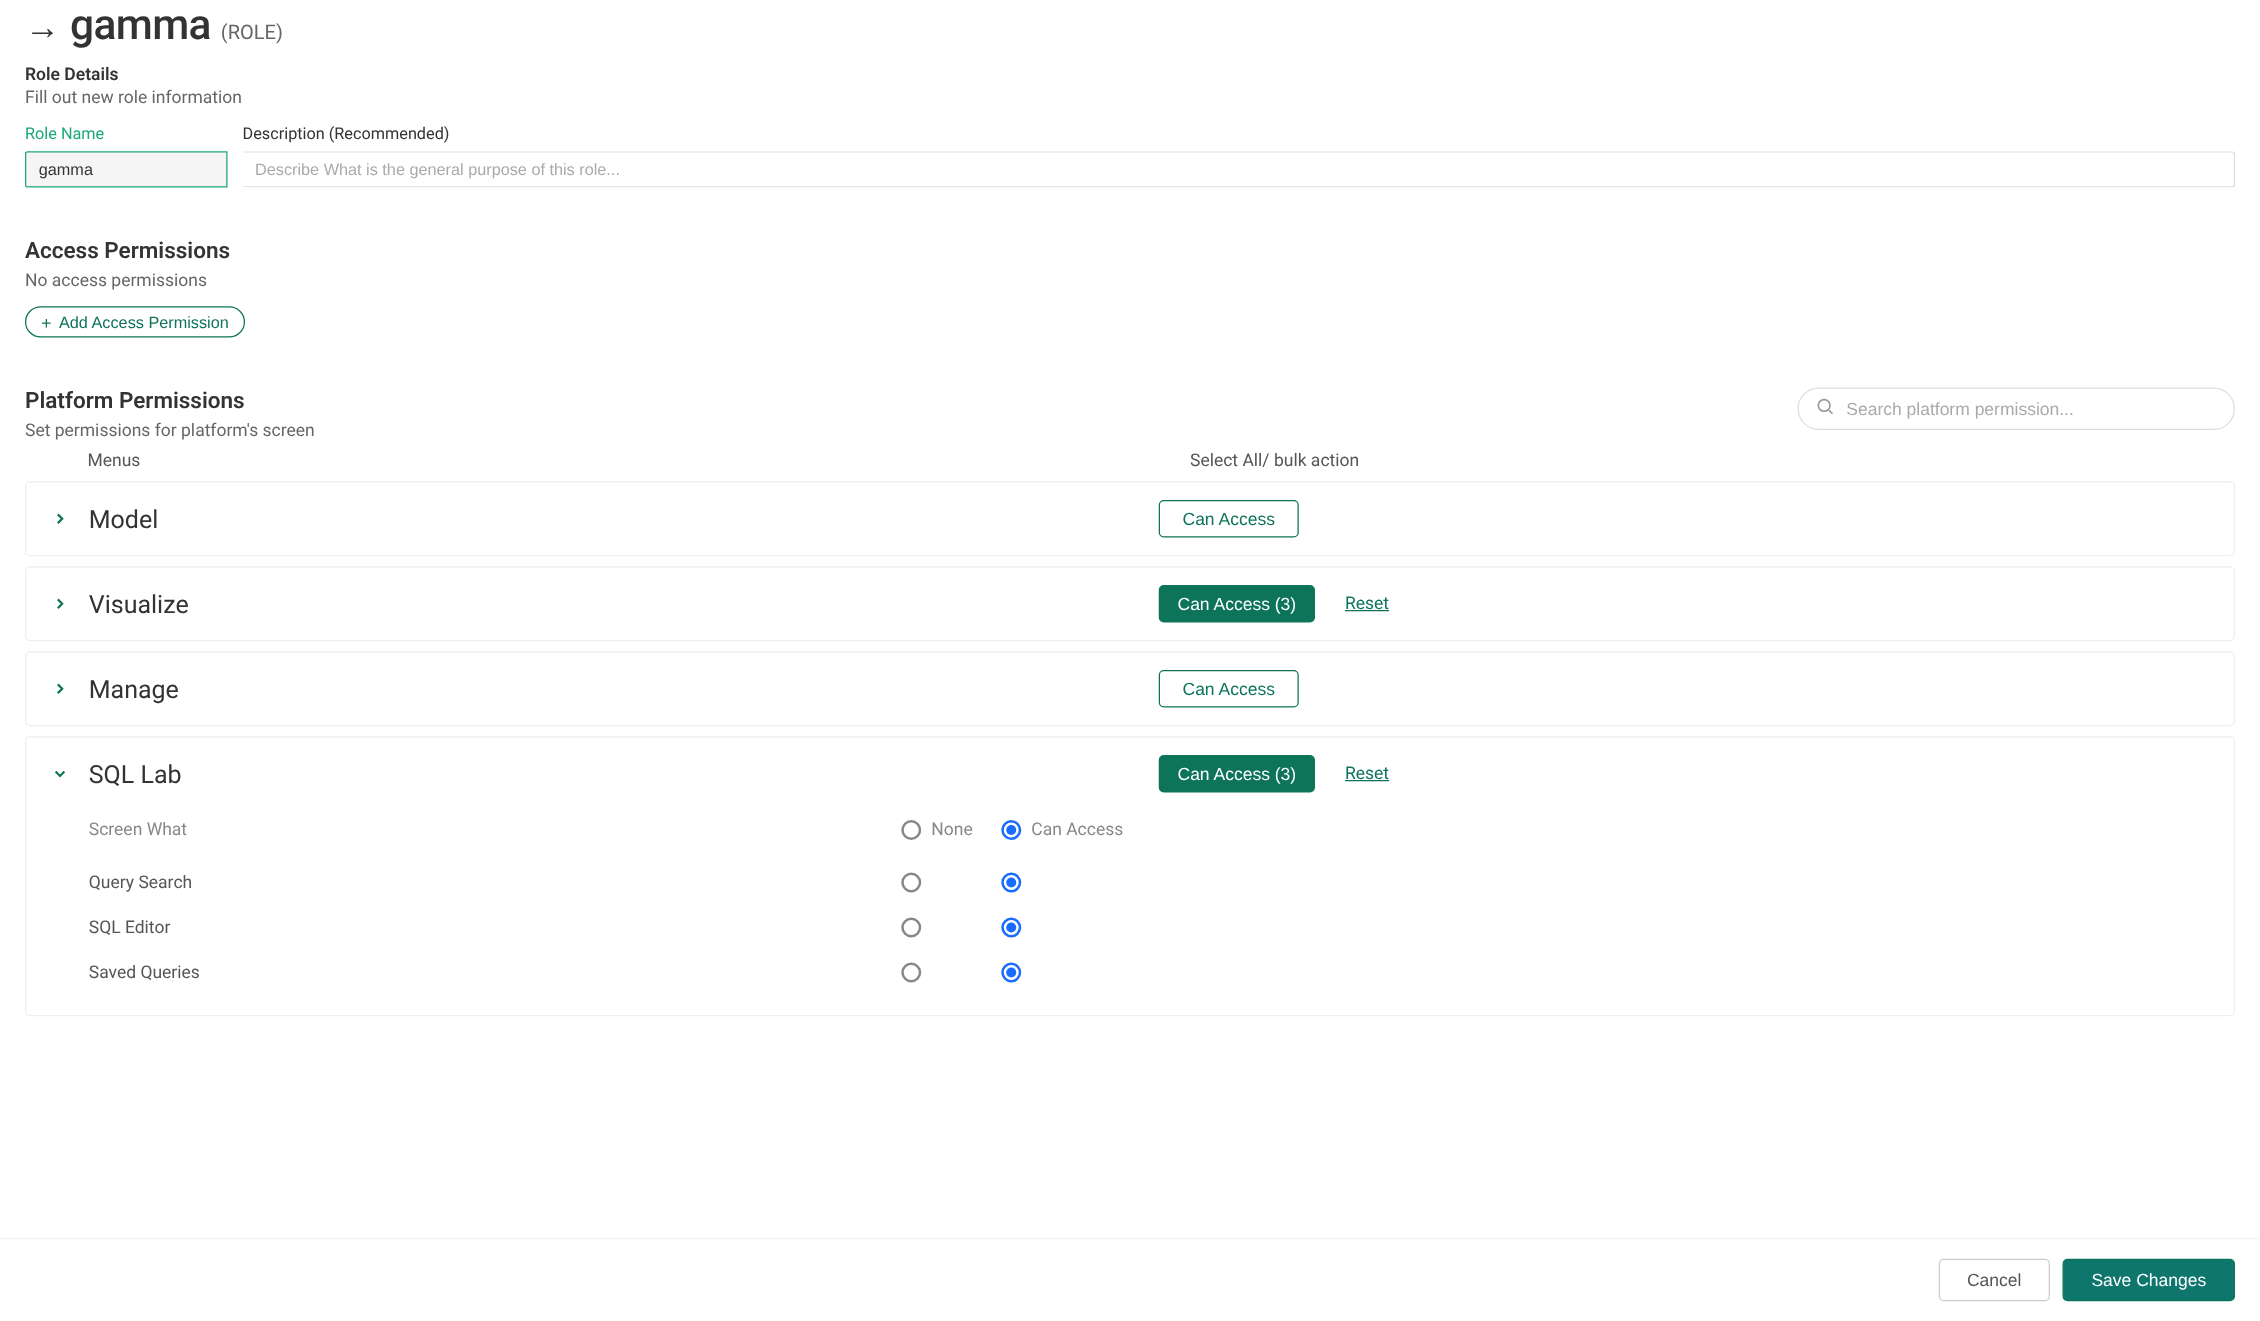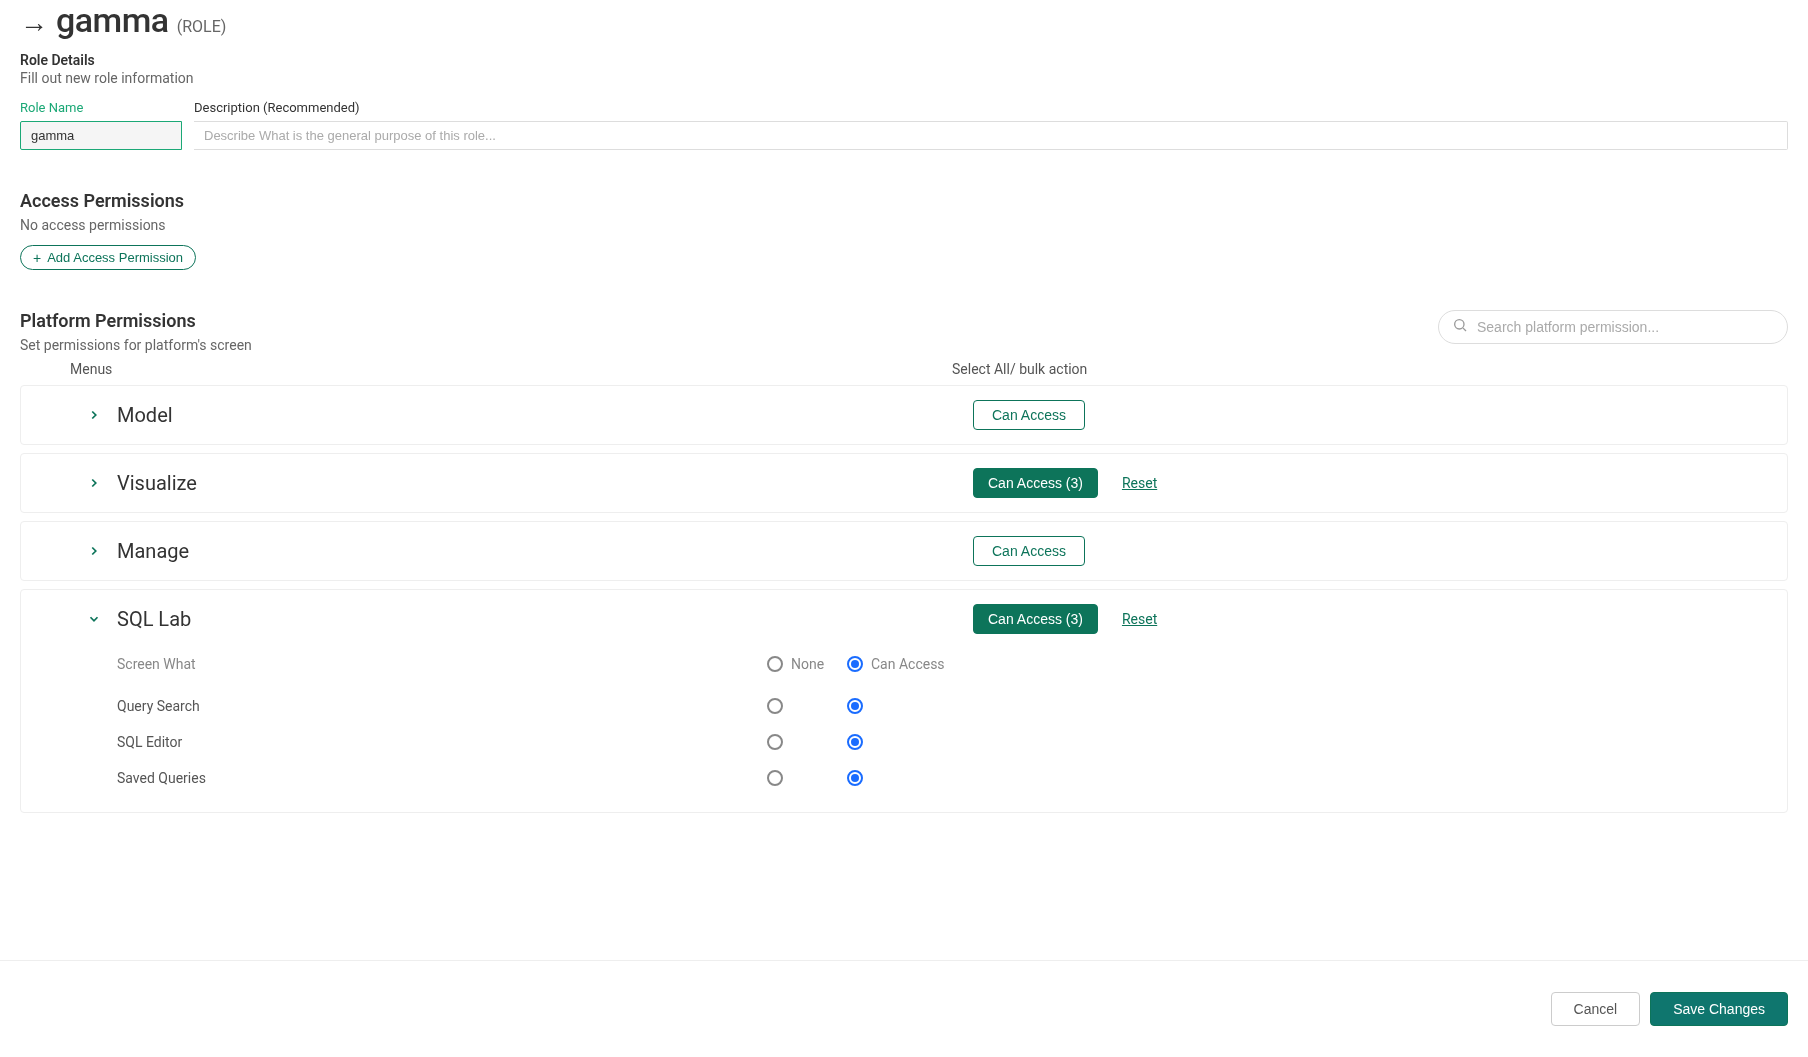--- a/index.html
+++ b/index.html
@@ -25,38 +25,38 @@
 .add-btn .plus { font-size: 14px; line-height: 1; }
 .platform-header { display: flex; justify-content: center; align-items: flex-start; margin-bottom: 8px; }
 .platform-header-left { flex: 1; }
 .search-box { position: relative; width: 350px; }
 .search-box input { width: 100%; padding: 8px 14px 8px 38px; border: 1px solid #ddd; border-radius: 20px; font-size: 14px; outline: none; }
 .search-box input::placeholder { color: #aaa; }
 .search-icon { position: absolute; left: 14px; top: 50%; transform: translateY(-50%); color: #999; }
 .col-headers { display: flex; padding: 0 0 8px 50px; font-size: 14px; color: #555; }
 .col-menus { width: 882px; }
 .col-select-all { }
-.perm-row { border: 1px solid #eee; border-radius: 4px; margin-bottom: 8px; background: #fff; padding-left: 46px; }
+.perm-row { border: 1px solid #eee; border-radius: 4px; margin-bottom: 8px; background: #fff; }
 .perm-row-header { display: flex; align-items: center; padding: 14px 20px; }
 .chevron { width: 30px; color: #0d745a; cursor: pointer; display: flex; align-items: center; }
 .perm-name { flex: 0 0 856px; font-size: 20px; color: #333; font-weight: 400; }
 .perm-actions { display: flex; align-items: center; gap: 24px; flex: 1; }
 .btn-outline { border: 1px solid #0d745a; background: #fff; color: #0d745a; padding: 6px 18px; border-radius: 4px; font-size: 14px; cursor: pointer; white-space: nowrap; }
 .btn-solid { border: 1px solid #0d745a; background: #0d745a; color: #fff; padding: 6px 14px; border-radius: 4px; font-size: 14px; cursor: pointer; white-space: nowrap; }
 .reset-link { color: #0d745a; text-decoration: underline; font-size: 14px; cursor: pointer; }
 .perm-expanded { padding: 0 20px 16px 50px; }
 .perm-table-header { display: flex; align-items: center; padding: 8px 0 16px 0; font-size: 14px; color: #888; }
 .perm-table-row { display: flex; padding: 10px 0; font-size: 14px; color: #555; }
 .ptcol-name { flex: 0 0 650px; }
 .ptcol-none { flex: 0 0 80px; display: flex; align-items: center; gap: 8px; }
 .ptcol-access { display: flex; align-items: center; gap: 8px; }
 .radio { appearance: none; width: 16px; height: 16px; border: 2px solid #888; border-radius: 50%; cursor: pointer; position: relative; flex-shrink: 0; }
 .radio.checked { border-color: #1a6cff; }
 .radio.checked::after { content: ""; position: absolute; inset: 2px; background: #1a6cff; border-radius: 50%; }
-.footer { position: fixed; bottom: 0; left: 0; right: 0; border-top: 1px solid #eee; background: #fff; padding: 31px 20px; display: flex; justify-content: flex-end; gap: 10px; }
+.footer { position: fixed; bottom: 0; left: 0; right: 0; border-top: 1px solid #eee; background: #fff; padding: 16px 20px; display: flex; justify-content: flex-end; gap: 10px; }
 .btn-cancel { border: 1px solid #ccc; background: #fff; color: #555; padding: 8px 22px; border-radius: 4px; font-size: 14px; cursor: pointer; }
 .btn-save { border: 1px solid #0d745a; background: #0f766e; color: #fff; padding: 8px 22px; border-radius: 4px; font-size: 14px; cursor: pointer; }
 </style>
 </head>
 <body>
 
 <div class="container">
 
   <div class="page-header">
     <span class="arrow-right">→</span>

